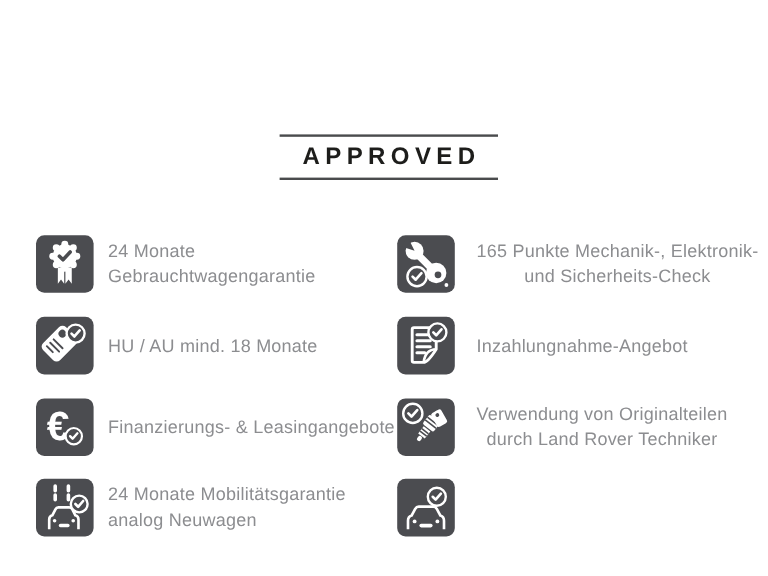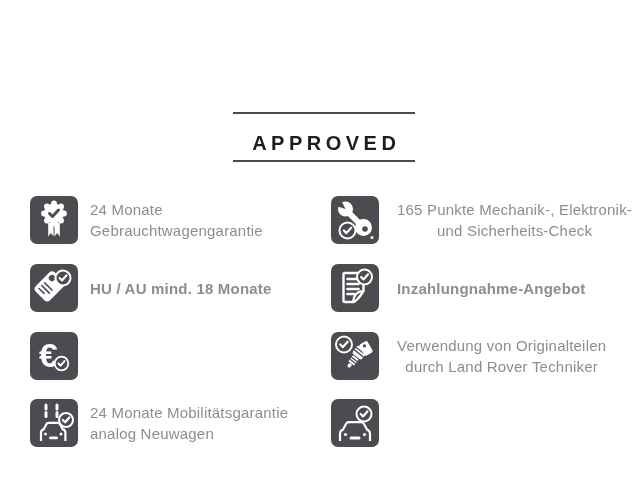--- a/index.html
+++ b/index.html
@@ -7,32 +7,32 @@
     width:640px;height:480px;background:#ffffff;
     font-family:"Liberation Sans","DejaVu Sans",sans-serif;
     overflow:hidden;position:relative;
   }
   .canvas{position:absolute;inset:0;width:640px;height:480px;}
 
   
   .approved-header{
     position:absolute;left:233px;top:112px;width:182px;
     border-top:2px solid #4a4b4d;border-bottom:2px solid #4a4b4d;
-    padding:18px 0 5px 0;text-align:center;
+    padding:6px 0 5px 0;text-align:center;
   }
   .approved-title{
     font-size:20px;font-weight:bold;color:#1d1d1b;
     letter-spacing:4.5px;margin-right:-4.5px;white-space:nowrap;
   }
 
   
   .item{position:absolute;display:flex;align-items:center;height:48px;}
   .col-left{left:30px;justify-content:space-between;}
   .col-right{left:331px;text-align:center;}
-  .r1{top:196px;}.r2{top:264px;font-weight:bold;}.r3{top:332px;}.r4{top:399px;}
+  .r1{top:196px;}.r2{top:264px;}.r3{top:332px;}.r4{top:399px;}
   .icon-tile{
     width:48px;height:48px;border-radius:7px;background:#4b4c50;
     flex:0 0 48px;display:flex;align-items:center;justify-content:center;
   }
   .icon-tile svg{width:48px;height:48px;display:block;}
   .col-left .item-text{margin-left:12px;}
   .col-right .item-text{margin-left:18px;}
   .item-text{
     font-size:15px;line-height:21px;color:#8c8d90;
     white-space:pre-line;letter-spacing:.2px;
@@ -90,20 +90,21 @@
   </div>
 
   <div class="item col-left r3">
     <div class="icon-tile">
       <svg viewBox="0 0 48 48">
         <text x="9" y="35" font-size="34" font-weight="bold" fill="#fff" font-family="Liberation Sans, DejaVu Sans, sans-serif">€</text>
         <circle cx="31.5" cy="31.5" r="6.8" fill="#4b4c50" stroke="#fff" stroke-width="1.8"></circle>
         <path d="M28.4 31.5 l2.1 2.1 4-4.5" stroke="#fff" stroke-width="2" fill="none" stroke-linecap="round" stroke-linejoin="round"></path>
       </svg>
     </div>
+    <div class="item-text">Finanzierungs- &amp; Leasingangebote</div>
   </div>
 
   <div class="item col-left r4">
     <div class="icon-tile">
       <svg viewBox="0 0 48 48">
         <g stroke="#fff" stroke-width="3" stroke-dasharray="4 3.5" stroke-linecap="round">
           <line x1="16" y1="6" x2="16" y2="20"></line>
           <line x1="27" y1="6" x2="27" y2="20"></line>
         </g>
         <path d="M11 42 v-8 q0-3 2.6-3.6 l2.6-5 q0.8-1.6 2.5-1.6 h9 q1.7 0 2.5 1.6 l2.6 5 q2.6 0.6 2.6 3.6 v8" fill="none" stroke="#fff" stroke-width="2.2" stroke-linejoin="round"></path>

